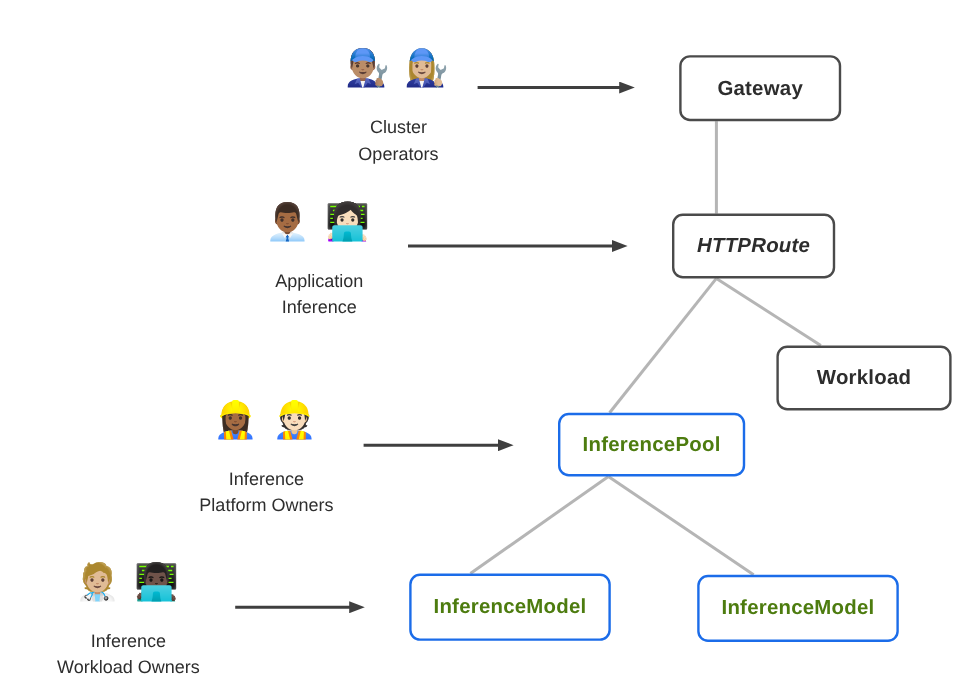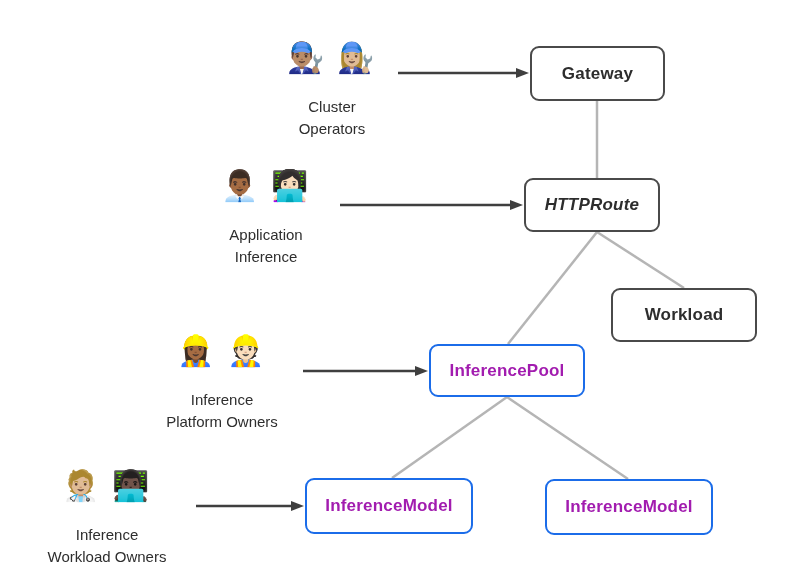--- a/index.html
+++ b/index.html
@@ -38,24 +38,25 @@
     background: #ffffff;
     border: 2.5px solid #4a4a4a;
     border-radius: 9px;
     display: flex;
     align-items: center;
     justify-content: center;
     font-weight: 700;
     font-size: 17px;
     color: #2d2d2d;
     letter-spacing: 0.2px;
+    margin-left: 36px;
   }
   .node.blue {
     border-color: #1b6ce9;
-    color: #a21caf;
+    color: #4d7c0f;
   }
   .actor {
     position: absolute;
     width: 176px;
     text-align: center;
     color: #2e2e2e;
   }
   .actor .emojis {
     display: block;
     font-size: 30px;

